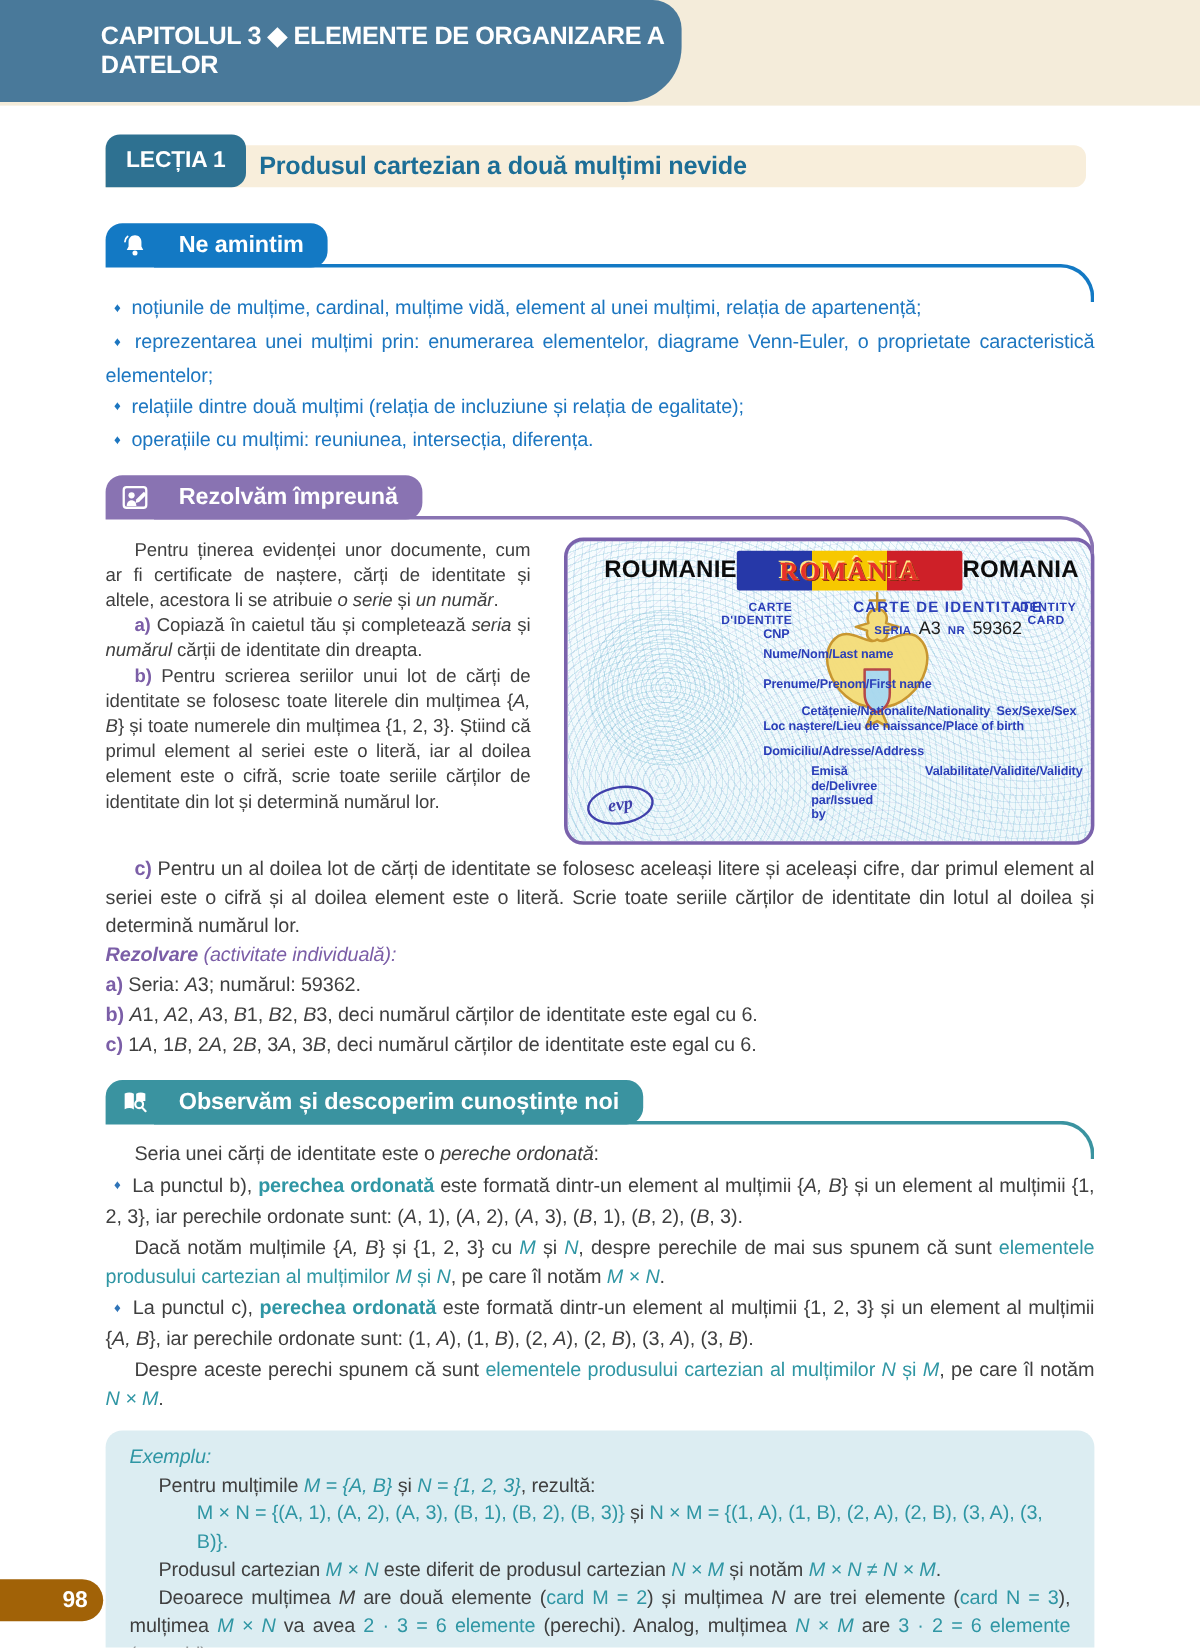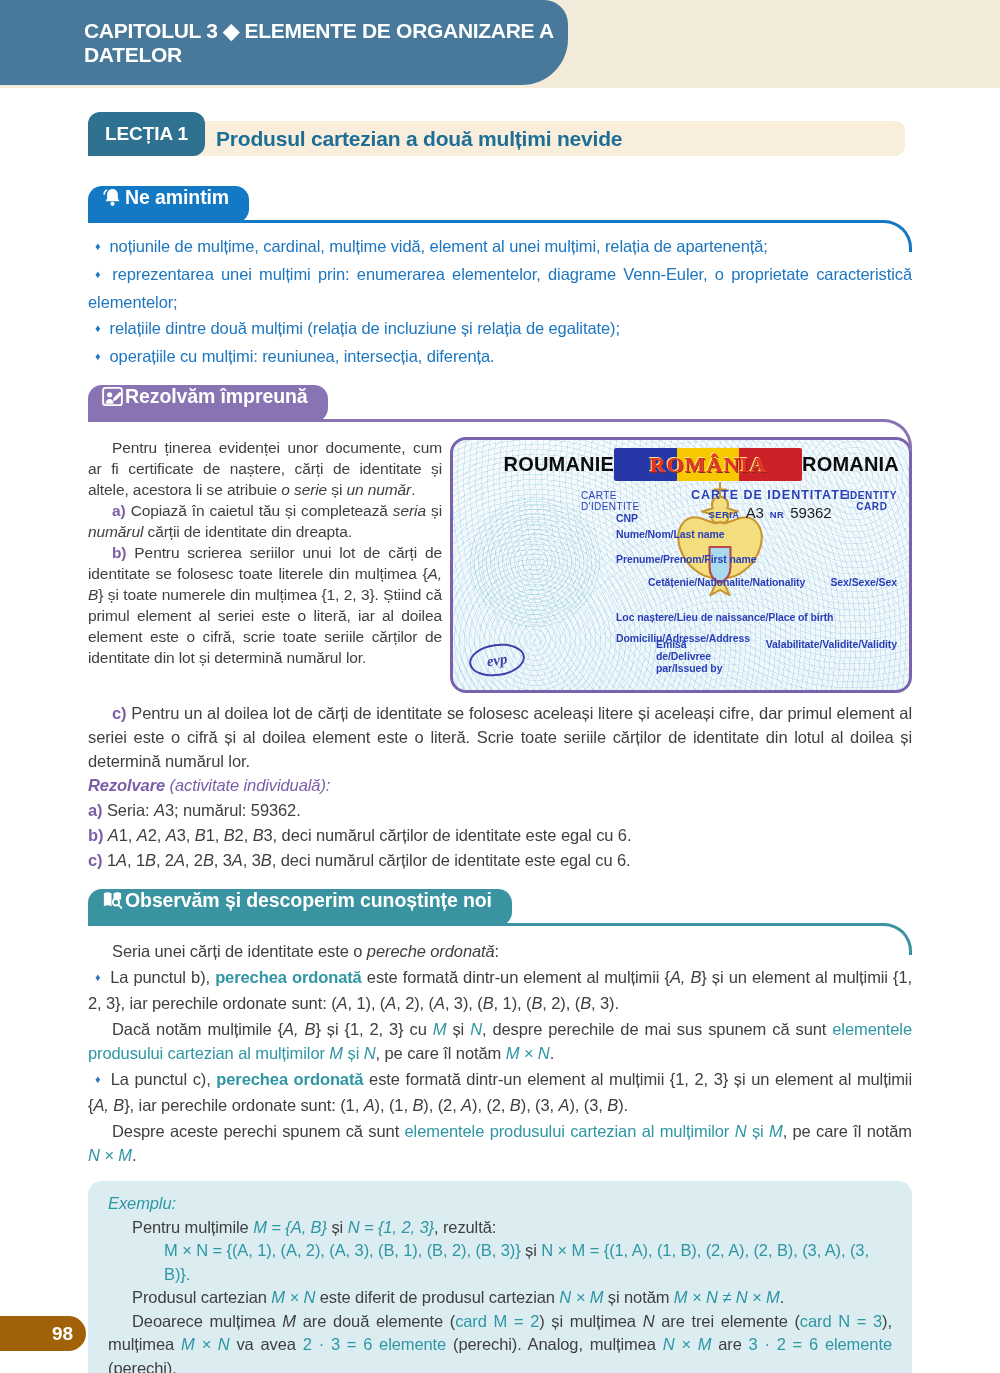--- a/index.html
+++ b/index.html
@@ -21,37 +21,37 @@
   
   .lesson-row{position:relative;height:44px;margin-top:24px;}
   .lesson-bar{position:absolute;left:0;top:9px;height:35px;right:7px;background:#f8eedb;border-radius:0 10px 10px 0;}
   .lesson-badge{position:absolute;left:0;top:0;height:44px;background:#2e7191;color:#fff;
       font-weight:bold;font-size:19px;padding:0 17px;display:flex;align-items:center;
       border-radius:12px 12px 12px 0;z-index:2;}
   .lesson-title{position:absolute;left:128px;top:9px;height:35px;display:flex;align-items:center;
       color:#1d6e96;font-weight:bold;font-size:21px;letter-spacing:-0.2px;}
   
   .sec-head{position:relative;height:37px;}
-  .badge{position:absolute;left:0;top:0;height:37px;display:inline-flex;gap:1px;
+  .badge{position:absolute;left:0;top:0;height:37px;display:inline-flex;align-items:center;gap:25px;
       padding:0 20px 0 13px;color:#fff;font-weight:bold;font-size:19.5px;
       border-radius:14px 14px 14px 0;z-index:2;}
   .badge svg{width:23px;height:23px;flex:0 0 auto;}
   .tail{position:absolute;top:34px;left:40px;right:0;height:29px;
       border-top:3px solid;border-right:3px solid;border-top-right-radius:28px;z-index:1;}
   .remember .badge{background:#1379c4;} .remember .tail{border-color:#1379c4;}
   .solve .badge{background:#8973b2;}   .solve .tail{border-color:#8973b2;}
   .observe .badge{background:#3a93a0;} .observe .tail{border-color:#3a93a0;}
   
-  .bullets{margin-top:10px;}
+  .bullets{margin-top:21px;}
   .bullets p{margin:0;color:#1c76c0;font-size:16.5px;line-height:26px;text-align:justify;}
   .diam{font-size:11px;margin:0 9px 0 7px;position:relative;top:-2px;}
   .ob-b .diam{color:#2f74b8;}
   
   .sec{margin-top:14px;}
-  .solve-cols{display:flex;gap:8px;margin-top:15px;}
+  .solve-cols{display:flex;gap:28px;margin-top:15px;}
   .solve-left{width:354px;font-size:15.5px;line-height:21px;text-align:justify;}
   .solve-left p{margin:0;}
   .ind{text-indent:24px;}
   .body-p{font-size:16.5px;line-height:24px;text-align:justify;margin:0;}
   .sols p{margin:0;font-size:16.5px;line-height:25px;}
   
   .s-n{} .s-i{font-style:italic;}
   .s-m{color:#7b5ea7;font-weight:bold;}
   .s-mi{color:#7b5ea7;font-weight:bold;font-style:italic;}
   .s-mii{color:#7b5ea7;font-style:italic;}
@@ -80,33 +80,33 @@
   .idcard::before{content:"";position:absolute;left:16px;top:56px;width:132px;height:132px;border-radius:50%;
       background:repeating-radial-gradient(circle, rgba(80,170,200,.22) 0 1px, transparent 1px 4px);}
   .card-top{position:absolute;top:8px;left:10px;right:10px;display:flex;align-items:center;
       justify-content:flex-end;z-index:3;}
   .cname{font-weight:bold;font-size:20px;color:#0c0c0c;letter-spacing:0.2px;}
   .flag{position:relative;width:188px;height:33px;border-radius:2px;
       background:linear-gradient(90deg,#2638a8 0 33.4%,#f7c800 33.4% 66.7%,#ce2028 66.7%);
       display:flex;align-items:center;justify-content:center;}
   .flag-word{font-family:"Liberation Serif", serif;font-weight:bold;font-size:22px;color:#e8302a;
       letter-spacing:1px;text-shadow:0 0 1px #ffd23e, 1px 1px 0 #7d180f, -1px -1px 0 #ffe98a;}
-  .sub1{position:absolute;top:50px;left:128px;text-align:left;z-index:3;
-      color:#2a3eb8;font-weight:normal;font-size:10px;line-height:11px;letter-spacing:0.4px;}
+  .sub1{position:absolute;top:50px;left:128px;text-align:right;z-index:3;
+      color:#2a3eb8;font-weight:bold;font-size:10px;line-height:11px;letter-spacing:0.4px;}
   .sub2{position:absolute;top:48px;left:238px;text-align:center;z-index:3;}
   .sub2 .t{color:#2a3eb8;font-weight:bold;font-size:12.5px;letter-spacing:1px;}
   .seria-row{margin-top:2px;display:flex;align-items:baseline;gap:6px;justify-content:center;}
   .slabel{color:#2a3eb8;font-weight:bold;font-size:9.5px;letter-spacing:0.4px;}
   .sval{color:#1d1d1d;font-size:15px;}
   .sub3{position:absolute;top:50px;right:12px;text-align:center;z-index:3;
       color:#2a3eb8;font-weight:bold;font-size:10px;line-height:11px;letter-spacing:0.6px;}
   .fields{position:absolute;top:72px;left:163px;right:12px;z-index:3;}
   .fields div{color:#2a3eb8;font-weight:bold;font-size:10.5px;}
   .f0{margin-bottom:4px;} .f1{margin-bottom:13px;} .f2{margin-bottom:11px;}
-  .f3{margin-bottom:23px;padding-left:32px;} .f4{margin-bottom:9px;}
+  .f3{margin-bottom:0;padding-left:32px;} .f4{margin-bottom:9px;}
   .sexlab{position:absolute;right:12px;top:136px;color:#2a3eb8;font-weight:bold;font-size:10.5px;z-index:3;}
   .card-bottom{position:absolute;left:163px;right:12px;bottom:16px;display:flex;
       justify-content:space-between;z-index:3;}
   .card-bottom div{color:#2a3eb8;font-weight:bold;font-size:10.5px;padding-left:40px;}
   .stamp{position:absolute;left:16px;bottom:14px;width:52px;height:28px;border:2px solid #4040ab;
       border-radius:50%;display:flex;align-items:center;justify-content:center;z-index:3;
       color:#4040ab;font-family:"Liberation Serif", serif;font-style:italic;font-weight:bold;
       font-size:15px;transform:rotate(-8deg);}
   .eagle{position:absolute;left:47%;top:40px;width:106px;height:178px;z-index:2;opacity:0.95;}
 </style>

